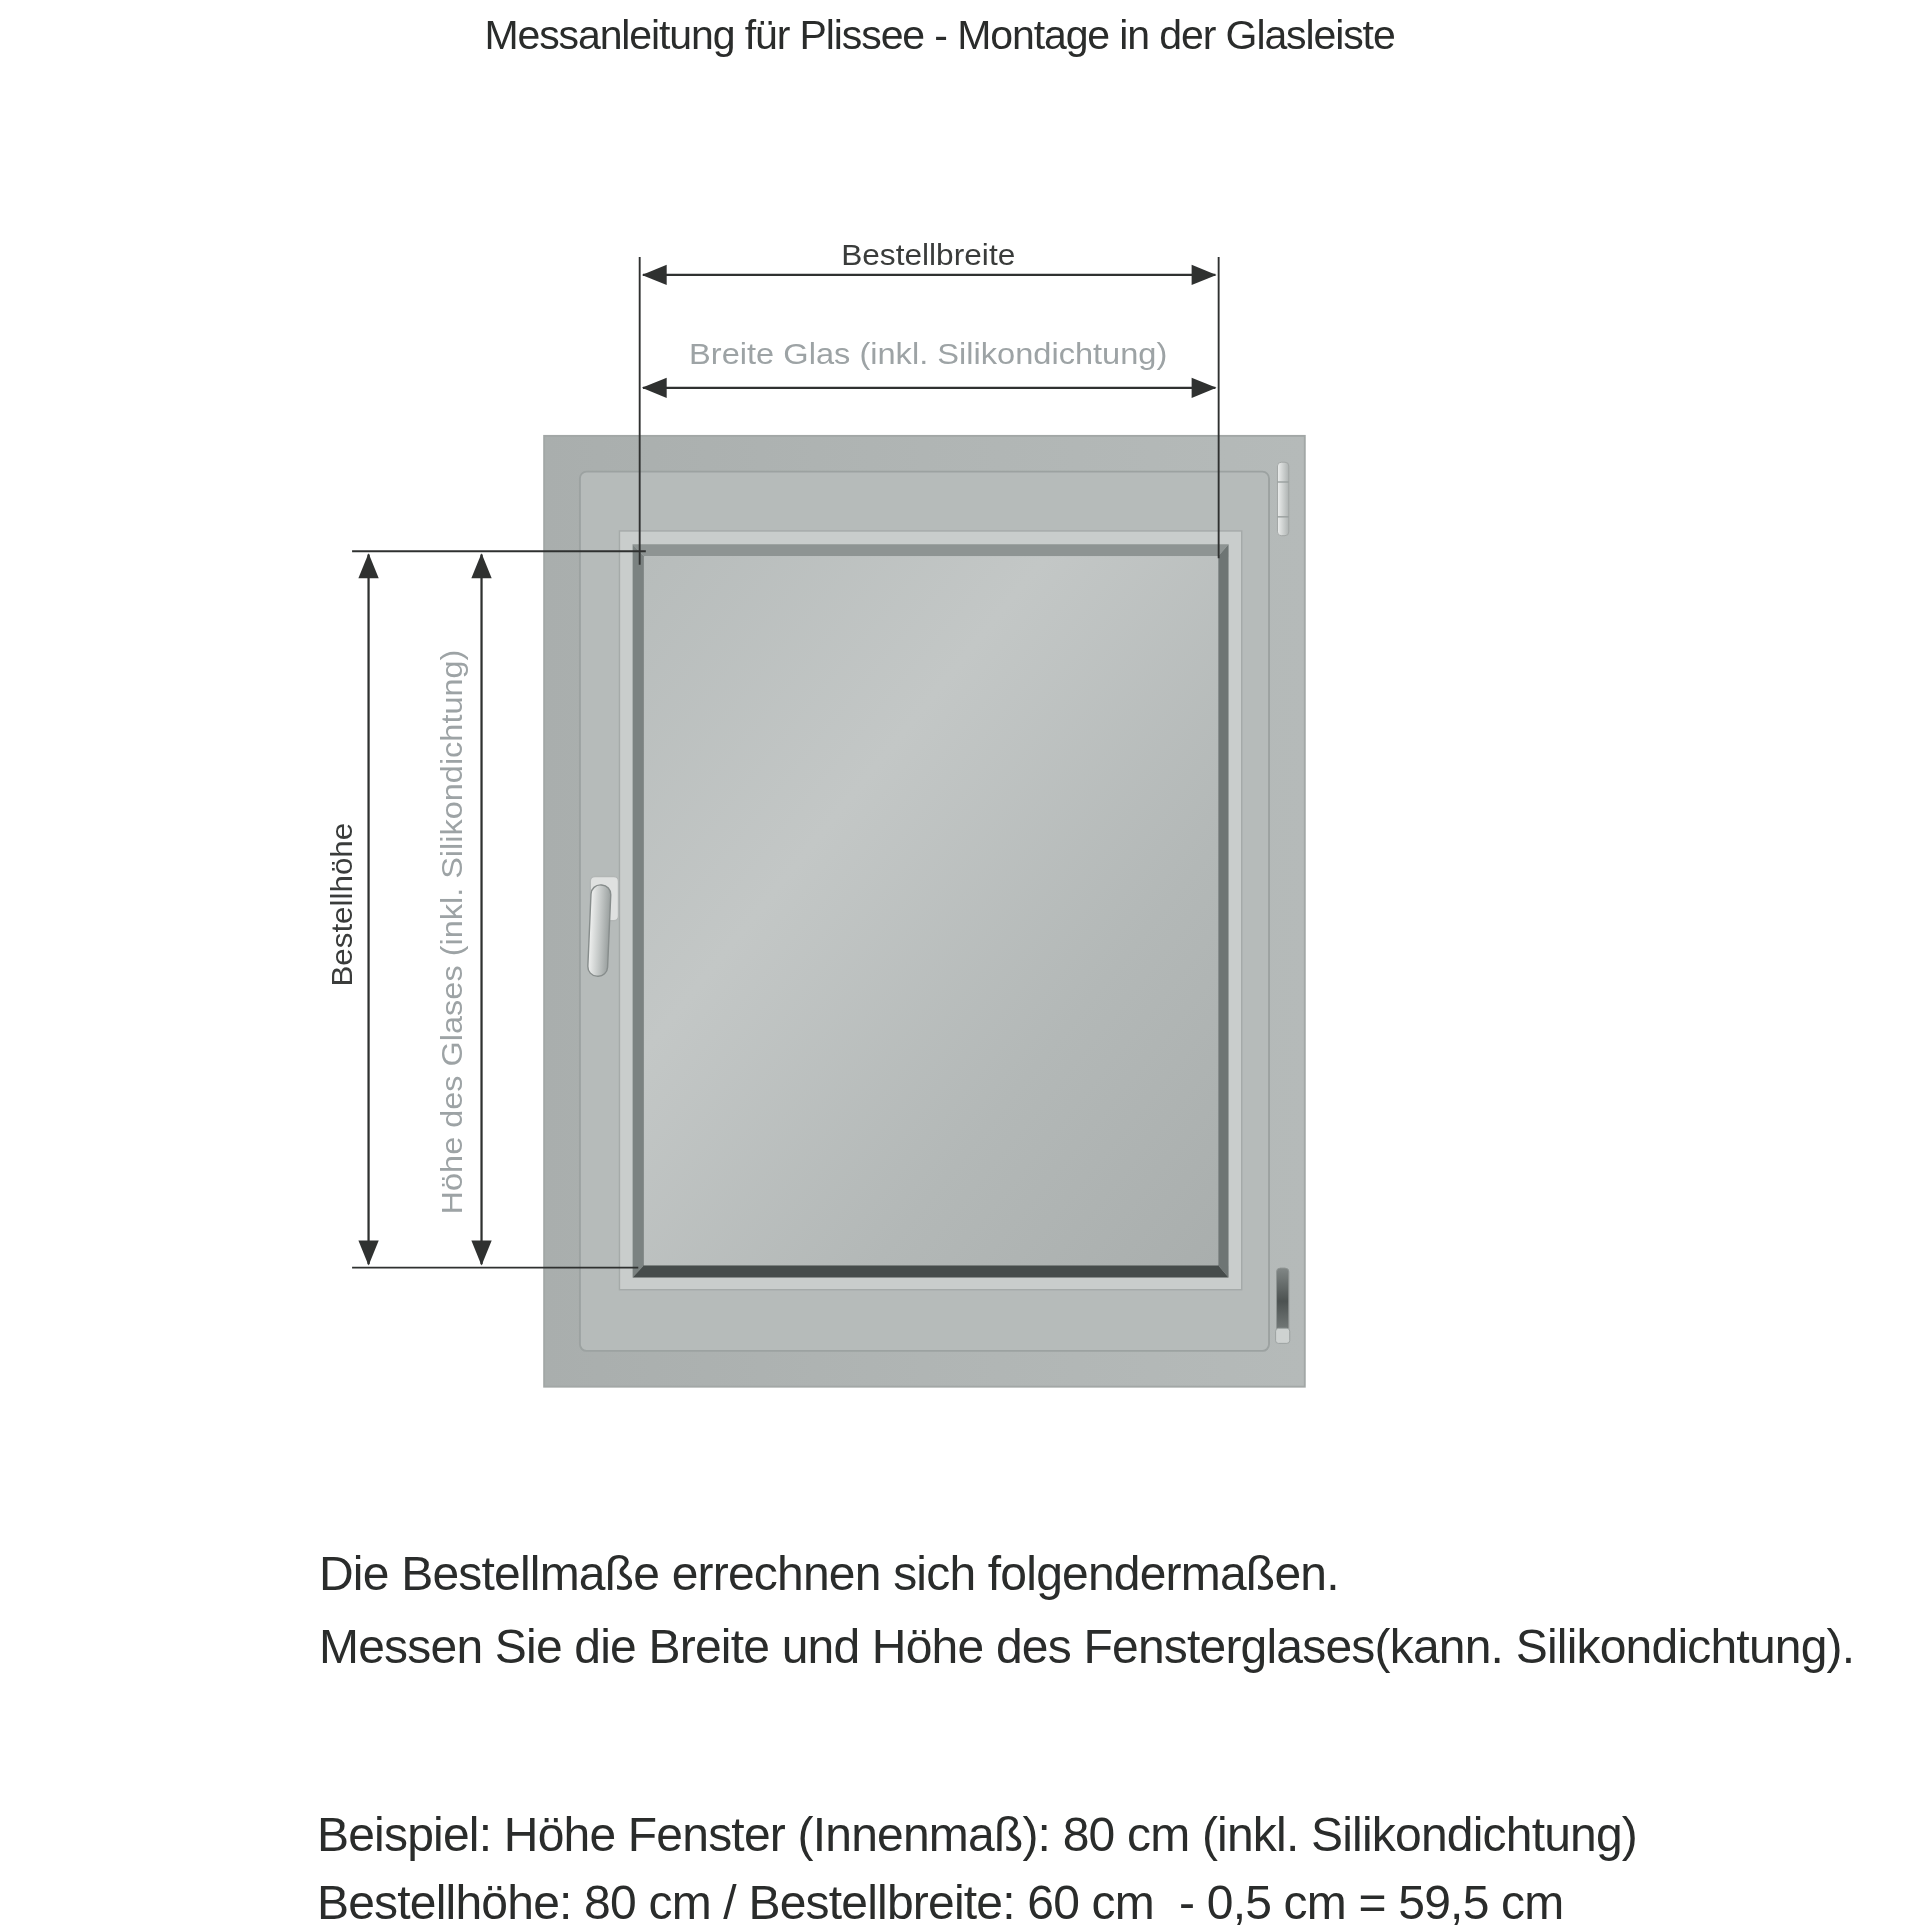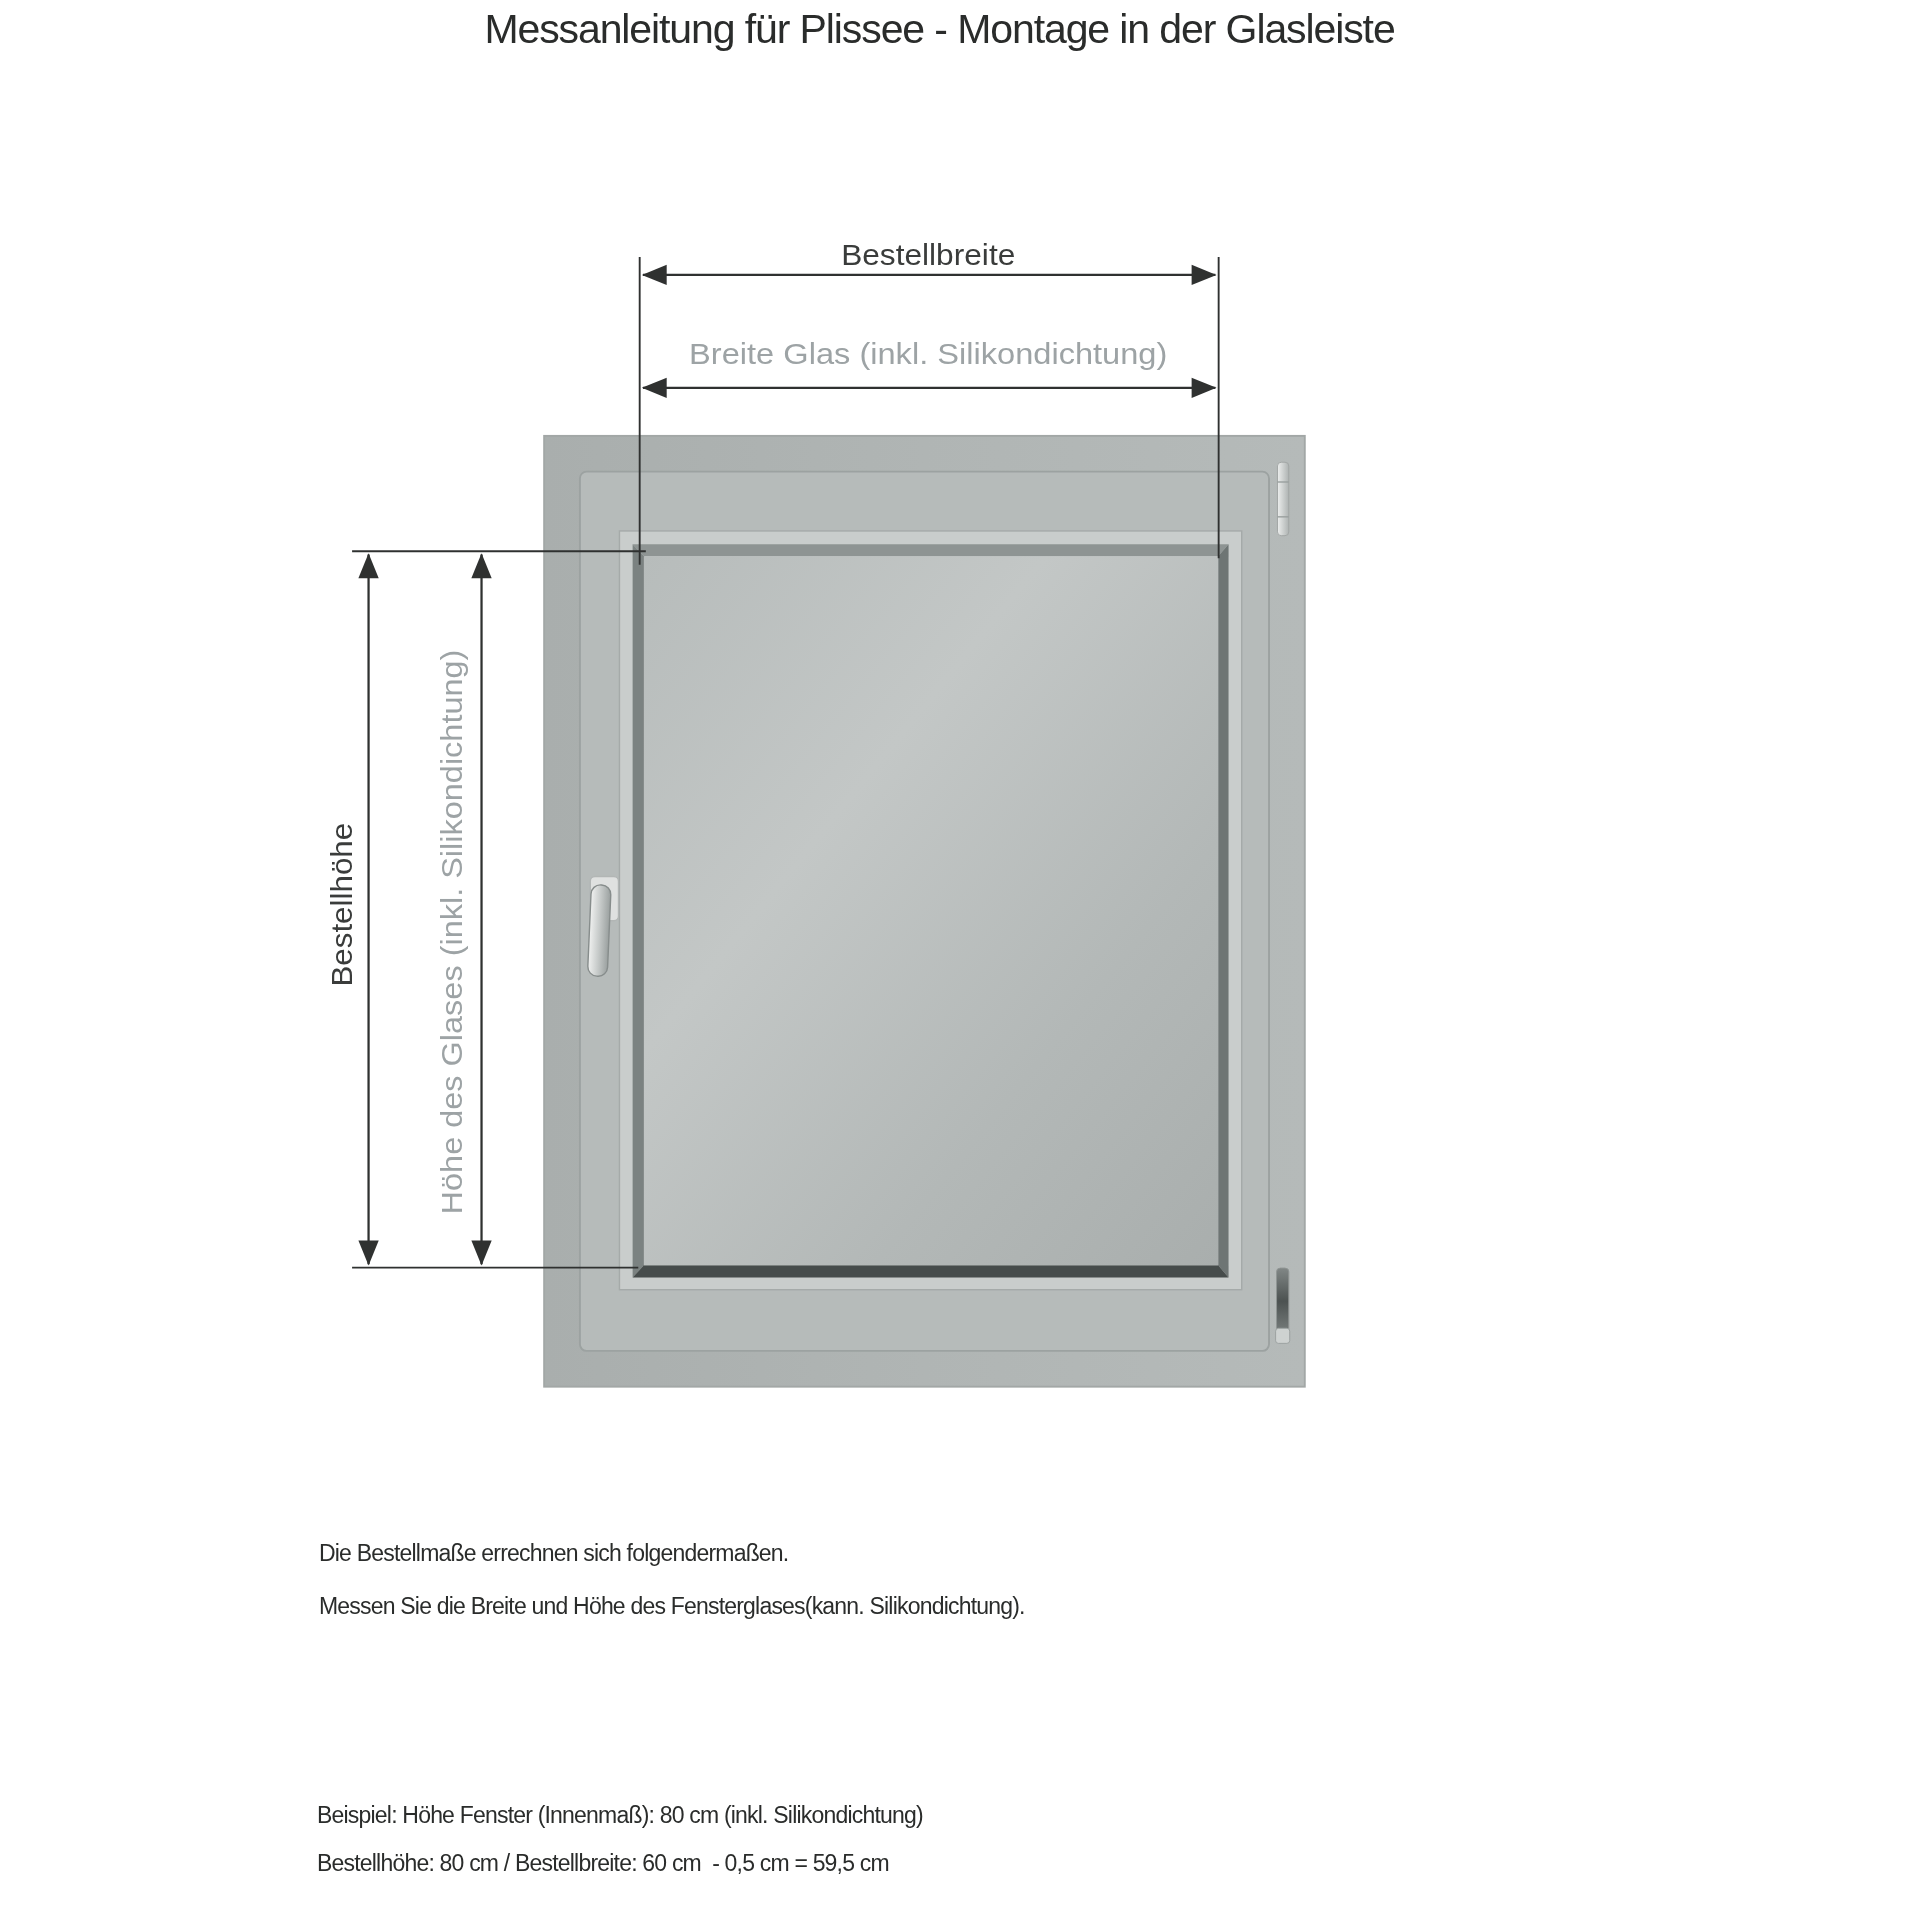--- a/index.html
+++ b/index.html
@@ -4,38 +4,38 @@
 <style>
   html,body{margin:0;padding:0;background:#ffffff;}
   .page{
     position:relative;
     width:1928px;height:1928px;
     background:#ffffff;
     overflow:hidden;
     font-family:"Liberation Sans",sans-serif;
   }
   .title{
-    position:absolute;top:0;left:0;width:1879px;
+    position:absolute;top:6px;left:0;width:1879px;
     text-align:center;
     font-size:41px;line-height:58px;letter-spacing:-1.1px;
     color:#2a2c2b;
   }
   .diagram{
     position:absolute;inset:0;
     width:1928px;height:1928px;
   }
   .dim-line{stroke:#2f3130;stroke-width:2.4;fill:none;}
   .ext-line{stroke:#2f3130;stroke-width:2;fill:none;}
   .lbl{font-family:"Liberation Sans",sans-serif;font-size:32px;}
   .lbl-dark{fill:#3a3c3b;}
   .lbl-gray{fill:#9da3a5;}
   .text-block{position:absolute;color:#2a2c2b;}
   .block1{left:319px;top:1527px;}
   .block2{left:317px;top:1791px;}
-  .line{font-size:23px;letter-spacing:-0.8px;line-height:53px;white-space:pre;}
+  .line{font-size:48px;letter-spacing:-0.8px;line-height:53px;white-space:pre;margin-top:20px;}
   .block2 .line{line-height:48px;}
   .red{color:#e8252b;}
   .indented{margin-left:165px;}
 </style>
 </head>
 <body>
 
 <div class="page">
 
   <div class="title">Messanleitung für Plissee - Montage in der Glasleiste</div>

